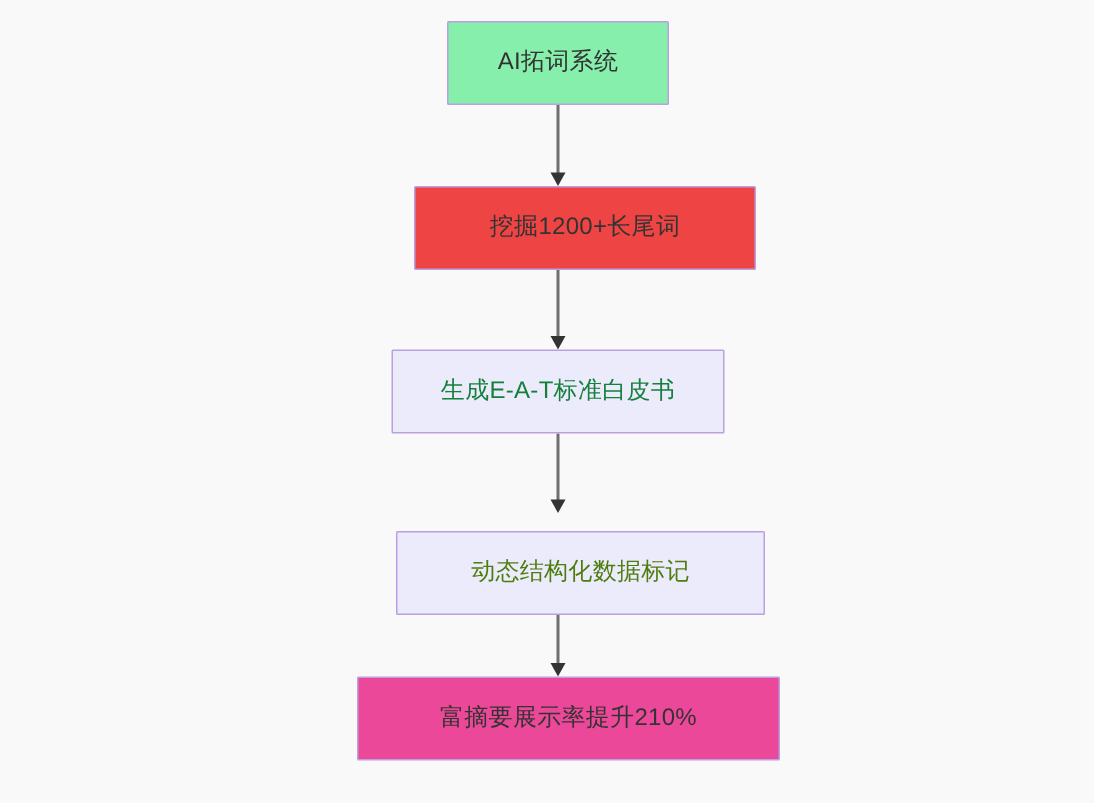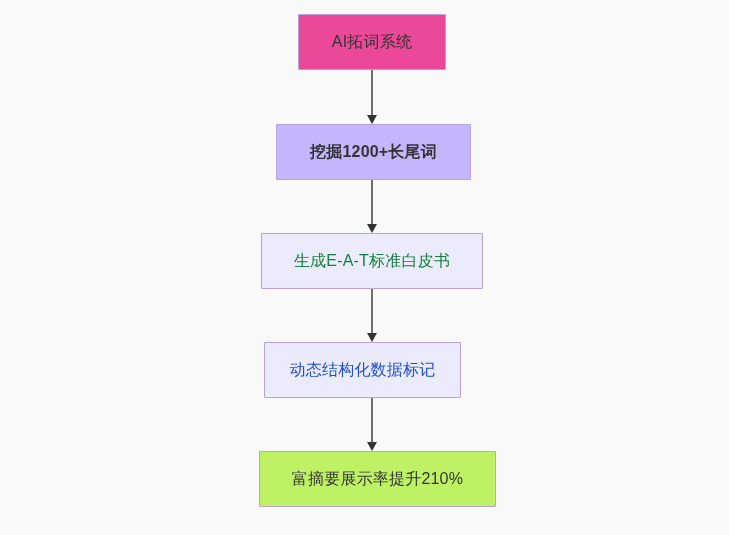--- a/index.html
+++ b/index.html
@@ -80,29 +80,29 @@
   </div>
   <div class="edge" id="edge-2" style="left: 371px; top: 289px; width: 1.7px; height: 53px;">
     <div class="edge-line" style="height: 46px; background: rgb(111, 111, 111);"></div>
     <div class="edge-arrow" style="top: 44px; border-top-color: rgb(51, 51, 51);"></div>
   </div>
   <div class="edge" id="edge-3" style="left: 371px; top: 398px; width: 1.7px; height: 53px;">
     <div class="edge-line" style="height: 46px; background: rgb(111, 111, 111);"></div>
     <div class="edge-arrow" style="top: 44px; border-top-color: rgb(51, 51, 51);"></div>
   </div>
 
-  <div class="node" id="node-0" style="left: 298px; top: 14px; width: 148px; height: 56px; background: #ec4899; border-color: rgb(185, 160, 227); color: rgb(51, 51, 51);">
+  <div class="node" id="node-0" style="left: 298px; top: 14px; width: 148px; height: 56px; background: #86efac; border-color: rgb(185, 160, 227); color: rgb(51, 51, 51);">
     <span class="node-label">AI拓词系统</span>
   </div>
-  <div class="node" id="node-1" style="left: 276px; top: 124px; width: 195px; height: 56px; background: #c4b5fd; border-color: rgb(185, 160, 227); color: rgb(51, 51, 51); font-weight: bold;">
+  <div class="node" id="node-1" style="left: 276px; top: 124px; width: 228px; height: 56px; background: #ef4444; border-color: rgb(185, 160, 227); color: rgb(51, 51, 51);">
     <span class="node-label">挖掘1200+长尾词</span>
   </div>
   <div class="node" id="node-2" style="left: 261px; top: 233px; width: 222px; height: 56px; background: rgb(236, 235, 251); border-color: rgb(185, 160, 227); color: #15803d;">
     <span class="node-label">生成E-A-T标准白皮书</span>
   </div>
-  <div class="node" id="node-3" style="left: 264px; top: 342px; width: 197px; height: 56px; background: rgb(236, 235, 251); border-color: rgb(185, 160, 227); color: #1d4ed8;">
+  <div class="node" id="node-3" style="left: 264px; top: 354px; width: 246px; height: 56px; background: rgb(236, 235, 251); border-color: rgb(185, 160, 227); color: #4d7c0f;">
     <span class="node-label">动态结构化数据标记</span>
   </div>
-  <div class="node" id="node-4" style="left: 259px; top: 451px; width: 237px; height: 56px; background: #bef264; border-color: rgb(185, 160, 227); color: rgb(51, 51, 51);">
+  <div class="node" id="node-4" style="left: 238px; top: 451px; width: 282px; height: 56px; background: #ec4899; border-color: rgb(185, 160, 227); color: rgb(51, 51, 51);">
     <span class="node-label">富摘要展示率提升210%</span>
   </div>
 
 </div>
 
 </body></html>

